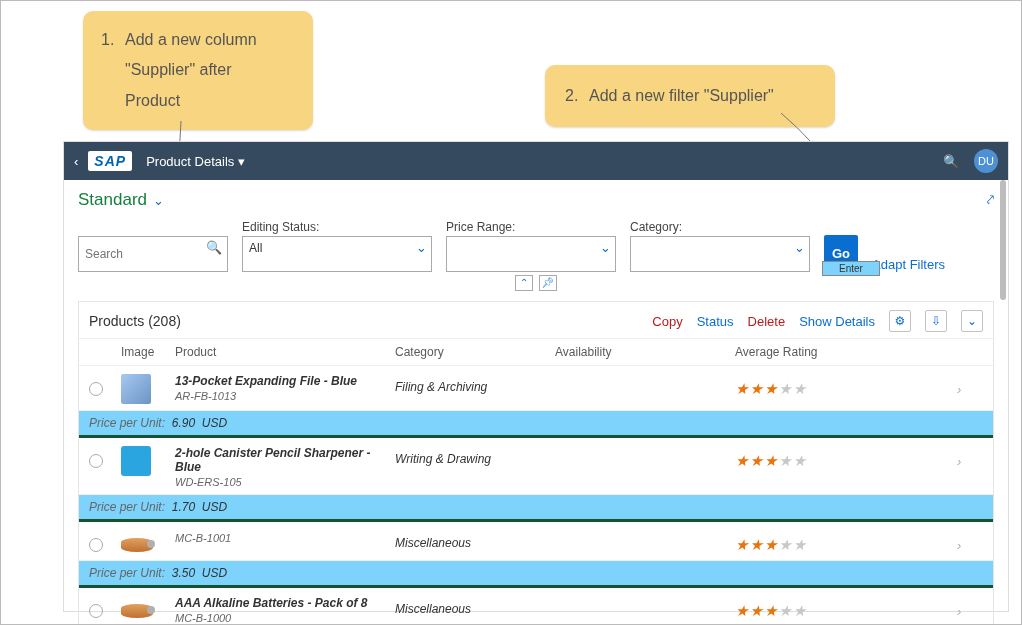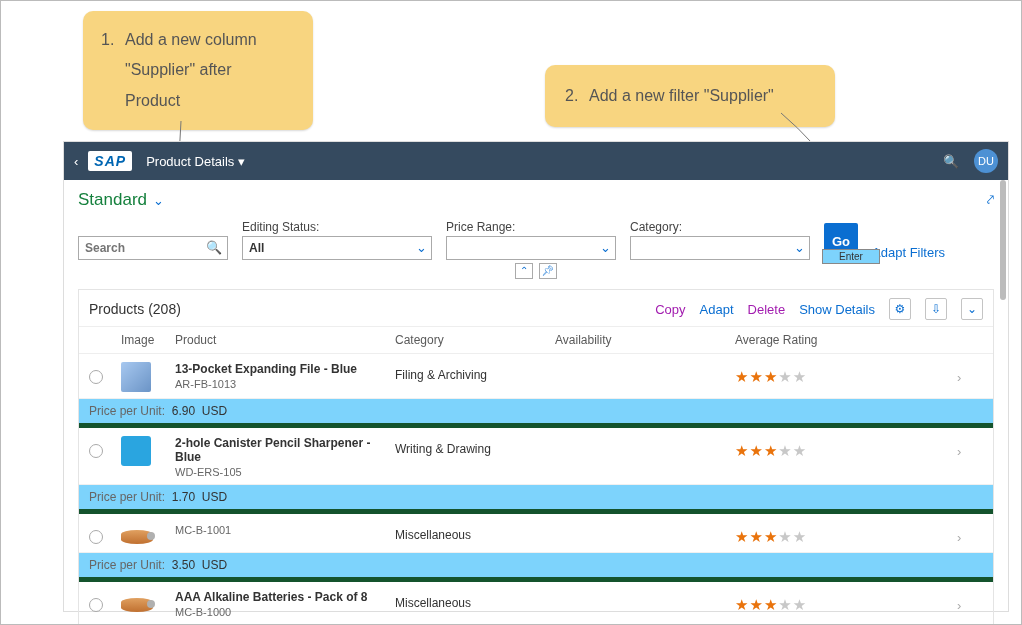--- a/index.html
+++ b/index.html
@@ -14,36 +14,36 @@
   .shell-bar .search-icon { margin-right:14px; cursor:pointer; }
   .shell-bar .avatar { width:24px; height:24px; border-radius:50%; background:#4d91d4; display:flex; align-items:center; justify-content:center; font-size:11px; }
   .variant-bar { padding: 10px 14px 0 14px; display:flex; align-items:center; }
   .variant-bar .variant { color:#15803d; font-size:17px; }
   .variant-bar .vchev { color:#0a6ed1; margin-left:6px; }
   .variant-bar .shareico { margin-left:auto; color:#0a6ed1; }
   .filters { padding: 10px 14px 4px 14px; display:flex; gap:14px; align-items:flex-end; }
   .filt { display:flex; flex-direction:column; }
   .filt label { font-size:12px; color:#444; margin-bottom:2px; }
   .inputwrap { position:relative; }
-  .inputwrap input, .inputwrap .sel { border:1px solid #aaa; height:24px; padding:2px 16px 2px 6px; font-size:12px; background:#fff;font-weight:bold; }
+  .inputwrap input, .inputwrap .sel { border:1px solid #aaa; height:36px; padding:2px 16px 2px 6px; font-size:12px; background:#fff; }
   .inputwrap .icon-r { position:absolute; right:5px; top:4px; color:#0a6ed1; font-size:13px; pointer-events:none; }
   .go-btn { background:#0a6ed1; color:#fff; border:none; height:37px; padding:0 8px; font-size:13px; font-weight:bold; cursor:pointer; border-radius:2px; }
   .go-tip { position:absolute; font-size:10px; border:1px solid #888; background:#7dd3fc; padding:1px 16px; }
   .adapt { color:#0a6ed1; font-size:13px; cursor:pointer; white-space:nowrap; }
   .mini-ctrls { text-align:center; margin-top:-2px; }
   .mini-ctrls span { display:inline-block; border:1px solid #aaa; width:18px; height:16px; font-size:10px; color:#0a6ed1; line-height:14px; margin:0 1px; cursor:pointer; }
   .tablewrap { margin:10px 14px 0 14px; border:1px solid #e4e4e4; }
   .tabletop { display:flex; align-items:center; padding:8px 10px 6px 10px; }
   .tabletop .ptitle { font-size:14px; }
   .tabletop .acts { margin-left:auto; display:flex; gap:14px; align-items:center; }
-  .tabletop .acts .link-dis { color:#a21caf; }
+  .tabletop .acts .link-dis { color:#b91c1c; }
   .tabletop .acts .link { color:#0a6ed1; cursor:pointer; }
   .tabletop .acts .ico-btn { border:1px solid #c4c4c4; width:22px; height:22px; display:flex; align-items:center; justify-content:center; color:#0a6ed1; font-size:12px; cursor:pointer; border-radius:2px; }
   .thead { display:grid; grid-template-columns: 32px 54px 220px 160px 180px 1fr 26px; padding:6px 10px; border-top:1px solid #eee; border-bottom:1px solid #eee; color:#5a5a5a; font-size:12px; }
-  .row { display:grid; grid-template-columns: 32px 54px 220px 160px 180px 1fr 26px; padding:8px 10px 2px 10px; border-bottom:5px solid #14532d; align-items:start; }
+  .row { display:grid; grid-template-columns: 32px 54px 220px 160px 180px 1fr 26px; padding:8px 10px 2px 10px; border-bottom:3px solid #14532d; align-items:start;font-style:italic; }
   .row .radio { width:14px; height:14px; border:1px solid #aaa; border-radius:50%; margin-top:8px; }
   .row .img { width:30px; height:30px; background:linear-gradient(135deg,#a7c8f0,#6b94c6); border-radius:2px; }
   .row.r1 .img { background:#2aa5e0; border-radius:3px; }
   .row.r2 .img { background:linear-gradient(#e0a060,#c07030); border-radius:50%/30%; height:14px; width:32px; margin-top:8px; position:relative; }
   .row.r2 .img::after { content:""; position:absolute; right:-2px; top:2px; width:8px; height:8px; background:#b0b0b0; border-radius:50%; }
   .row .pname { font-weight:bold; font-size:12px; }
   .row .pid { color:#666; font-size:11px; margin-top:2px; }
   .row .cat { font-size:12px; padding-top:6px; }
   .row .stars { padding-top:6px; font-size:15px; letter-spacing:1px; }
   .star-on { color:#e9730c; }
@@ -148,21 +148,21 @@
     <div class="mini-ctrls">
       <span>⌃</span>
       <span>📌︎</span>
     </div>
 
     <div class="tablewrap">
       <div class="tabletop">
         <span class="ptitle"><span>Products</span> <span>(208)</span></span>
         <div class="acts">
           <span class="link-dis">Copy</span>
-          <span class="link">Adapt</span>
+          <span class="link">Status</span>
           <span class="link-dis">Delete</span>
           <span class="link">Show Details</span>
           <span class="ico-btn">⚙</span>
           <span class="ico-btn">⇩</span>
           <span class="ico-btn">⌄</span>
         </div>
       </div>
       <div class="thead">
         <span></span>
         <span>Image</span>

